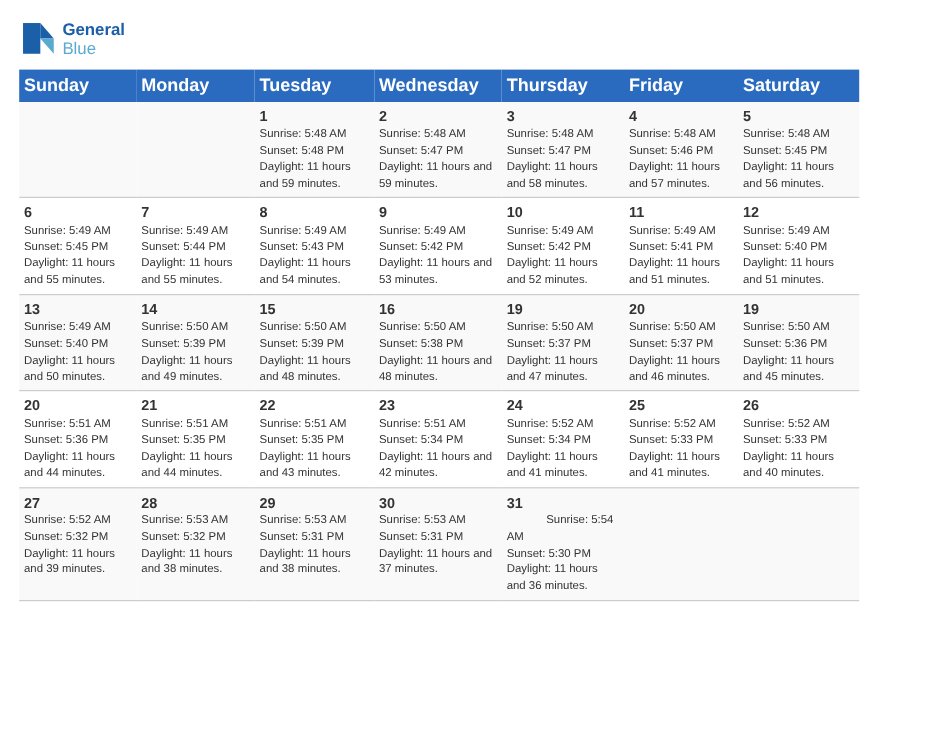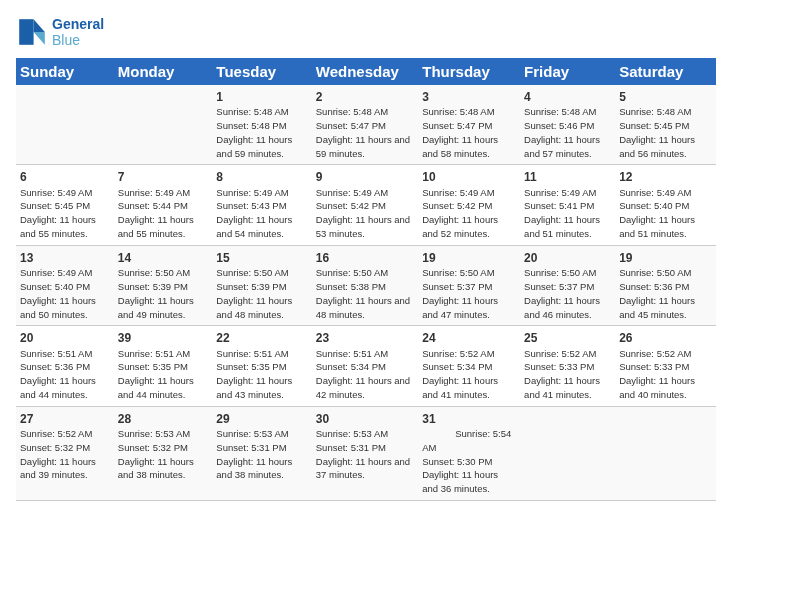--- a/index.html
+++ b/index.html
@@ -178,21 +178,21 @@
 Sunset: 5:37 PM
 Daylight: 11 hours and 46 minutes.</span></td>
           <td><span class="day-num">19</span><span class="day-info" style="white-space: pre-line;">Sunrise: 5:50 AM
 Sunset: 5:36 PM
 Daylight: 11 hours and 45 minutes.</span></td>
         </tr>
         <tr>
           <td><span class="day-num">20</span><span class="day-info" style="white-space: pre-line;">Sunrise: 5:51 AM
 Sunset: 5:36 PM
 Daylight: 11 hours and 44 minutes.</span></td>
-          <td><span class="day-num">39</span><span class="day-info" style="white-space: pre-line;">Sunrise: 5:51 AM
+          <td><span class="day-num">21</span><span class="day-info" style="white-space: pre-line;">Sunrise: 5:51 AM
 Sunset: 5:35 PM
 Daylight: 11 hours and 44 minutes.</span></td>
           <td><span class="day-num">22</span><span class="day-info" style="white-space: pre-line;">Sunrise: 5:51 AM
 Sunset: 5:35 PM
 Daylight: 11 hours and 43 minutes.</span></td>
           <td><span class="day-num">23</span><span class="day-info" style="white-space: pre-line;">Sunrise: 5:51 AM
 Sunset: 5:34 PM
 Daylight: 11 hours and 42 minutes.</span></td>
           <td><span class="day-num">24</span><span class="day-info" style="white-space: pre-line;">Sunrise: 5:52 AM
 Sunset: 5:34 PM

